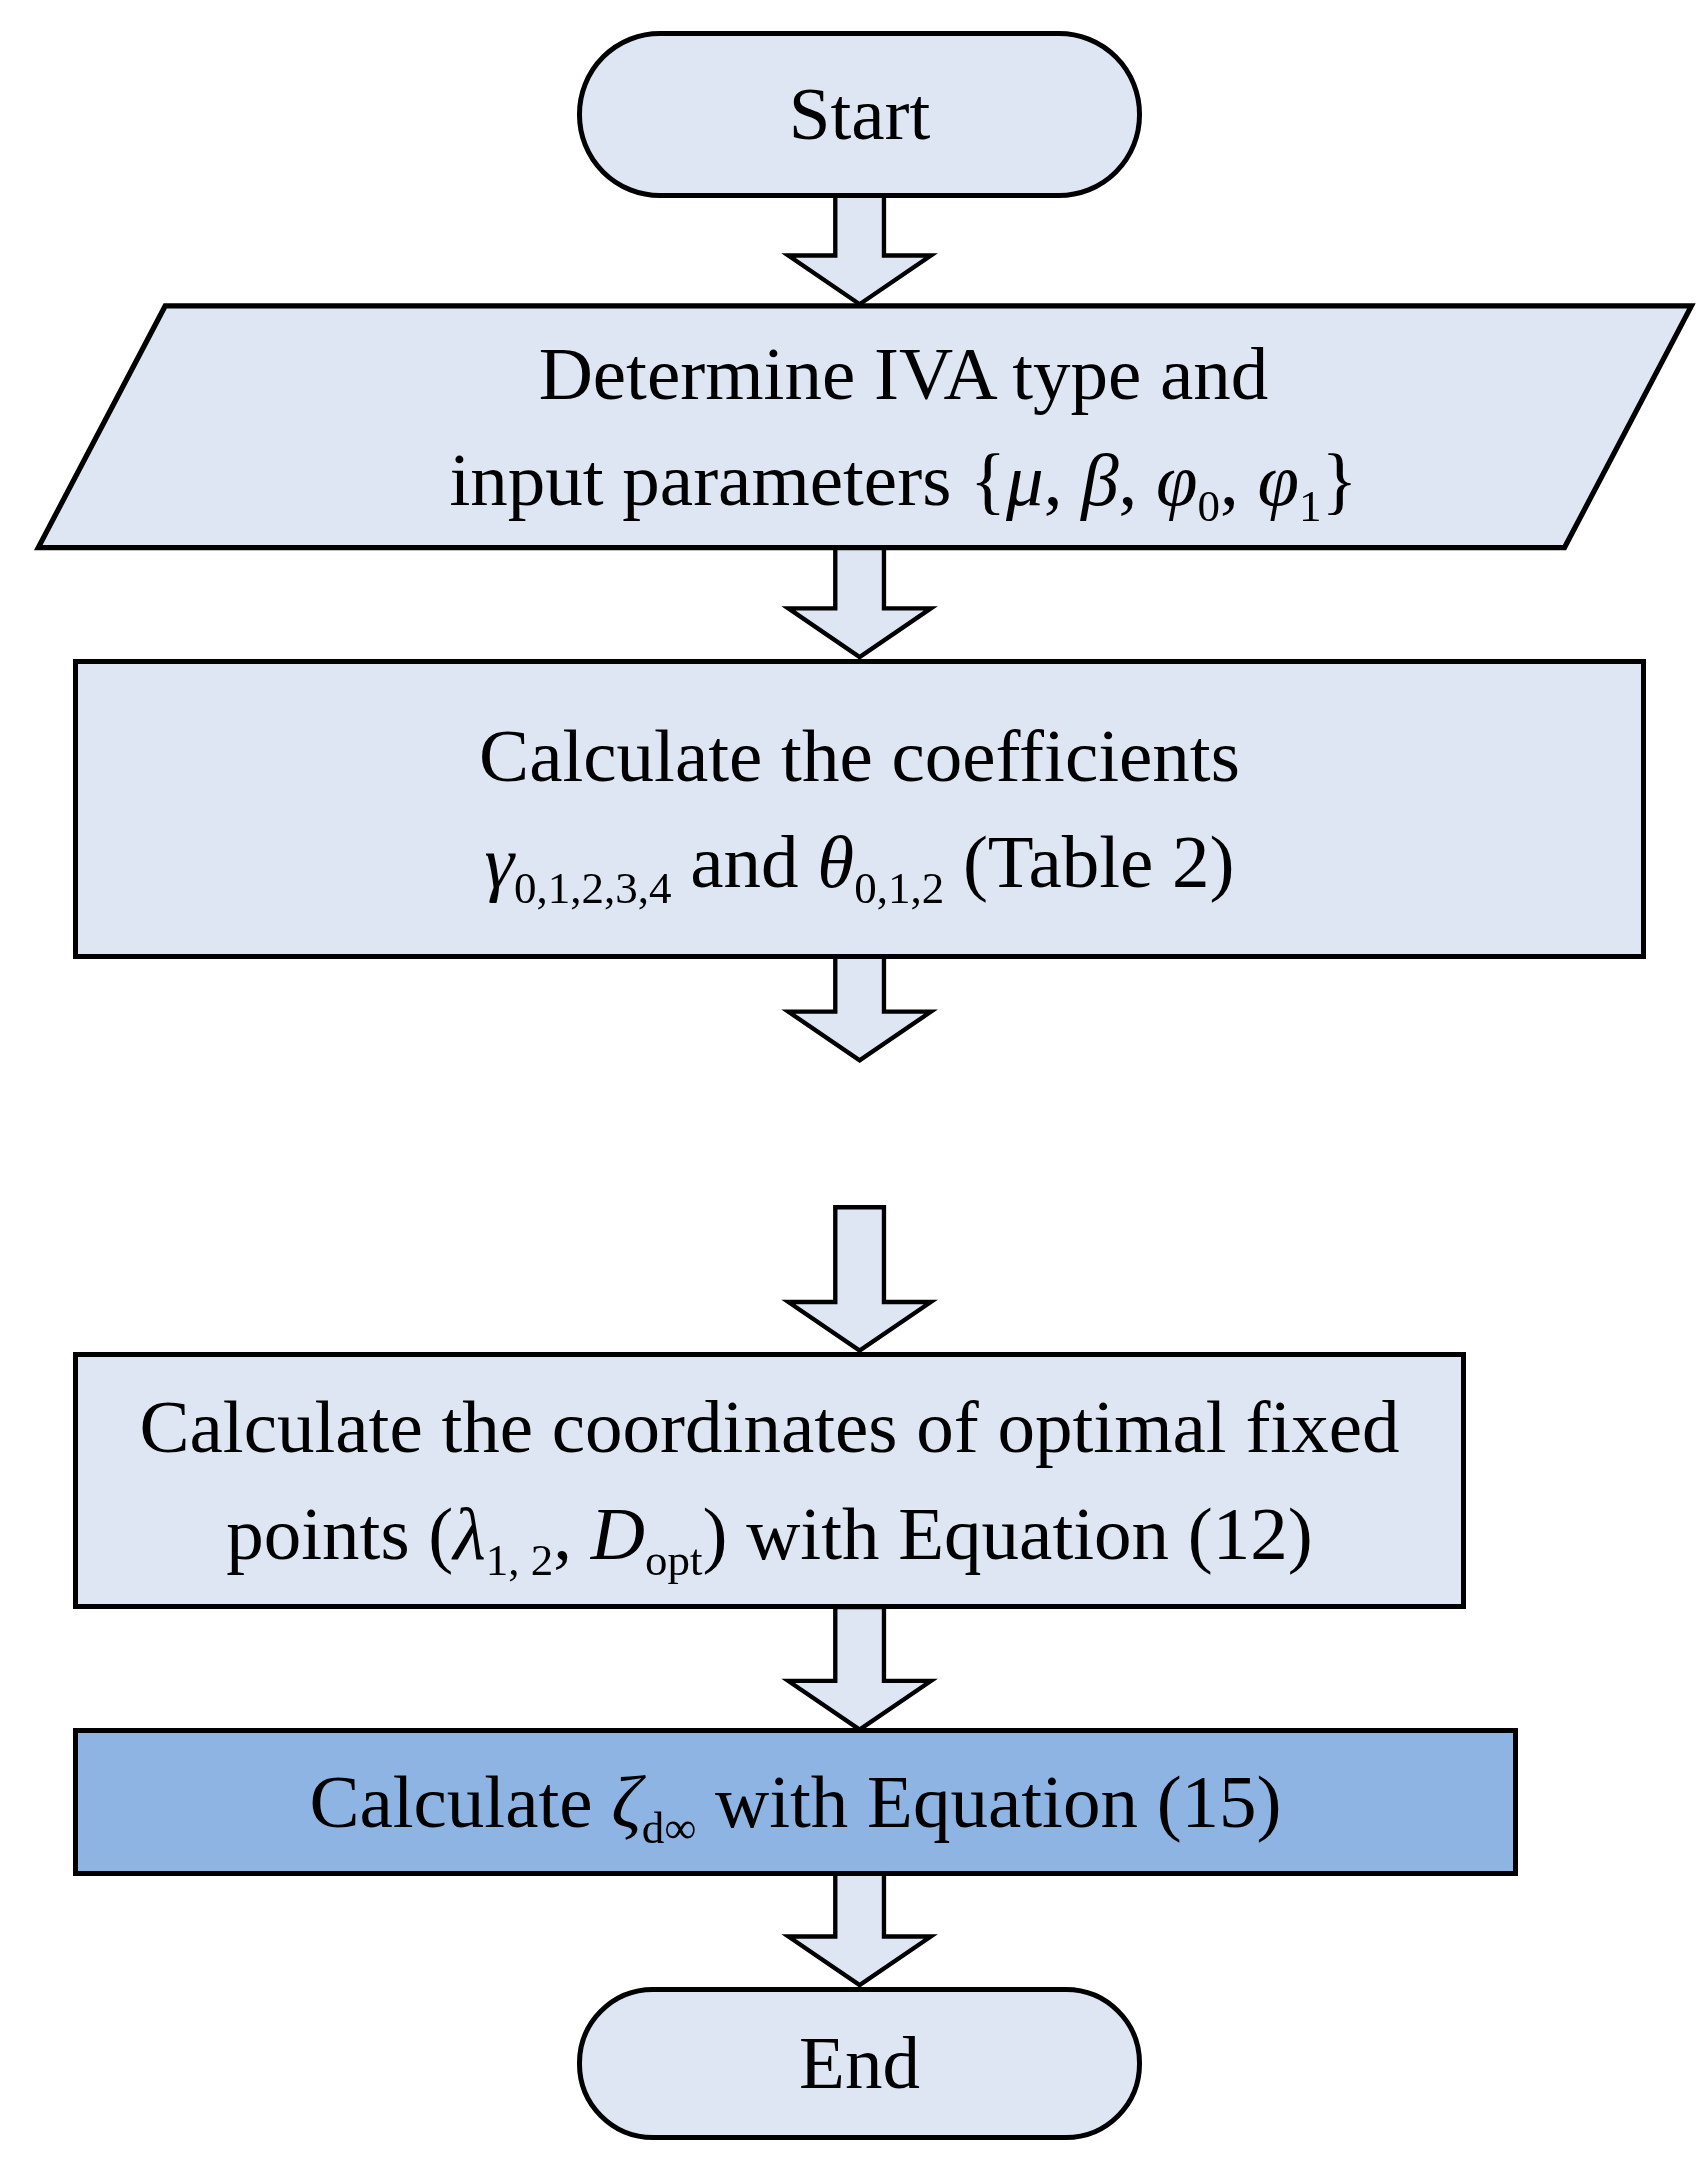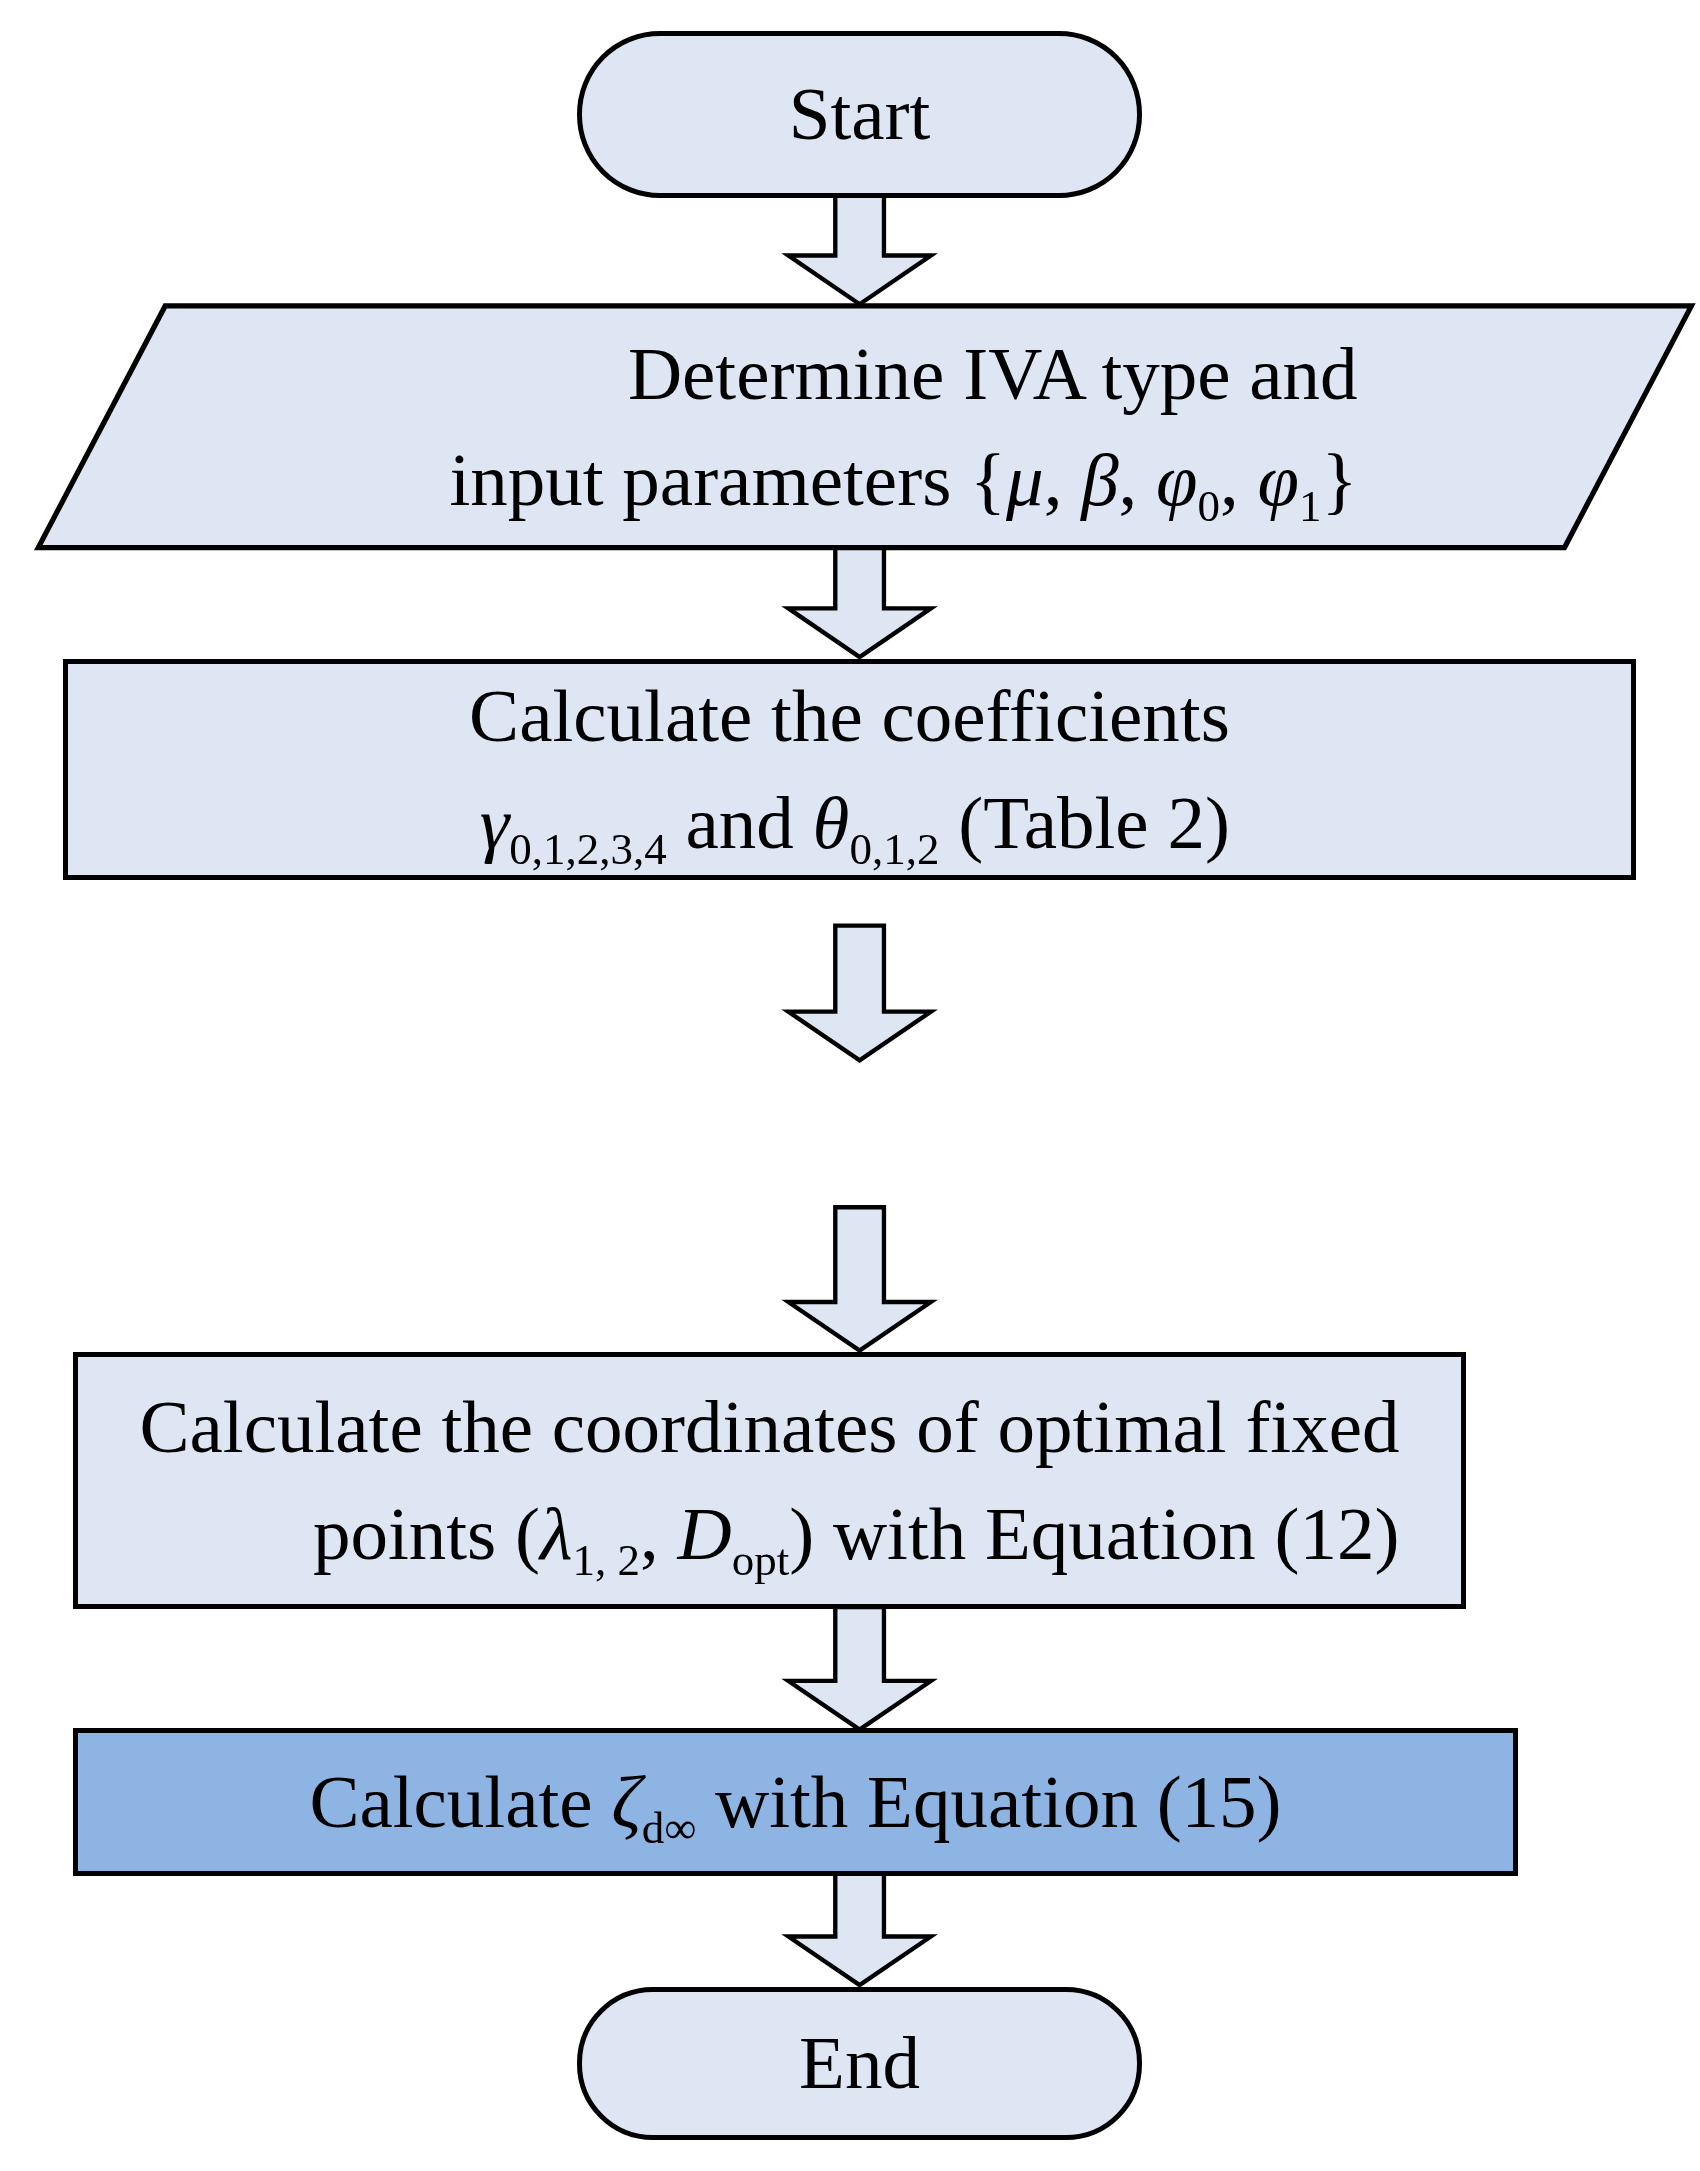--- a/index.html
+++ b/index.html
@@ -18,21 +18,21 @@
     position:absolute; box-sizing:border-box;
     display:flex; align-items:center; justify-content:center;
     text-align:center;
   }
   .term{border:5.2px solid var(--line); border-radius:83px; background:var(--light);}
   .rect{border:5.2px solid var(--line);}
   .light{background:var(--light);}
   .blue{background:var(--blue);}
   .ptext{background:transparent; border:none;}
   .txt{font-size:75px; line-height:1.42; color:var(--ink); white-space:nowrap;}
-  .txt .tline{display:block;text-align:right;}
+  .txt .tline{display:block;}
   .txt sub{font-size:60%; line-height:0;}
   .it{font-style:italic;}
 </style>
 </head>
 <body>
 
 <div class="stage">
 
   <svg class="layer" viewBox="0 0 1957 2499" aria-hidden="true">
     <polygon class="arrow" points="961,225 1017,225 1017,294 1071,294 989,350 907,294 961,294"></polygon>
@@ -48,21 +48,21 @@
     <div class="txt">Start</div>
   </div>
 
   <div class="node ptext" style="left:165px;top:306px;width:1477px;height:242px">
     <div class="txt">
         <span class="tline"><span>Determine IVA type and</span></span>
         <span class="tline"><span>input parameters {</span><span class="it">μ</span><span>, </span><span class="it">β</span><span>, </span><span class="it">φ</span><sub>0</sub><span>, </span><span class="it">φ</span><sub>1</sub><span>}</span></span>
       </div>
   </div>
 
-  <div class="node rect light" style="left:63px;top:659px;width:1573px;height:221px">
+  <div class="node rect light" style="left:73px;top:659px;width:1573px;height:300px">
     <div class="txt">
         <span class="tline"><span>Calculate the coefficients</span></span>
         <span class="tline"><span class="it">γ</span><sub>0,1,2,3,4</sub><span> and </span><span class="it">θ</span><sub>0,1,2</sub><span> (Table 2)</span></span>
       </div>
   </div>
 
 
   <div class="node rect light" style="left:73px;top:1352px;width:1393px;height:257px">
     <div class="txt">
         <span class="tline"><span>Calculate the coordinates of optimal fixed</span></span>

